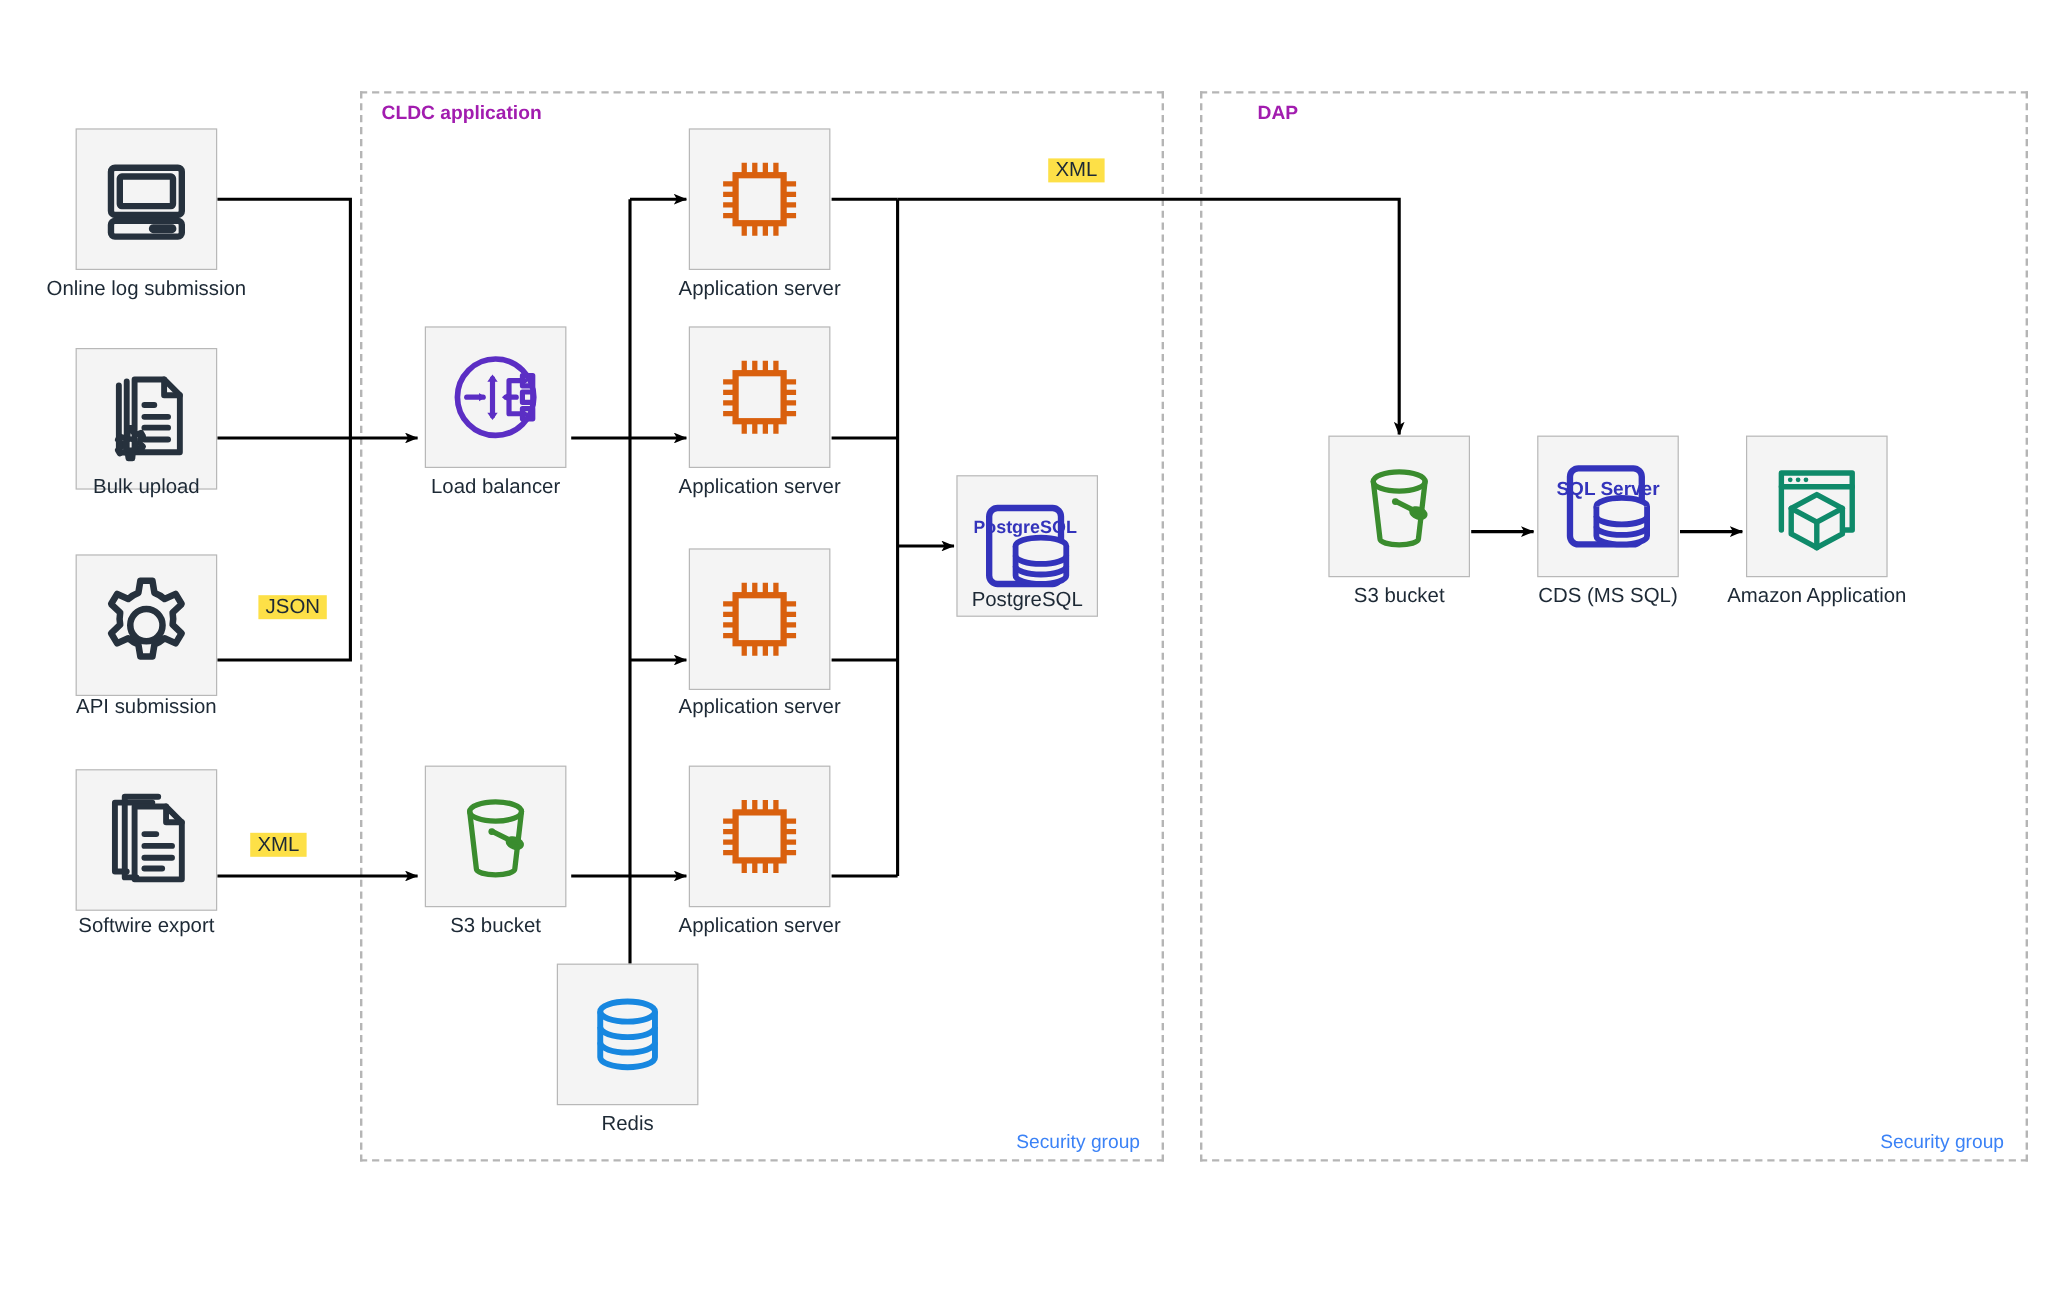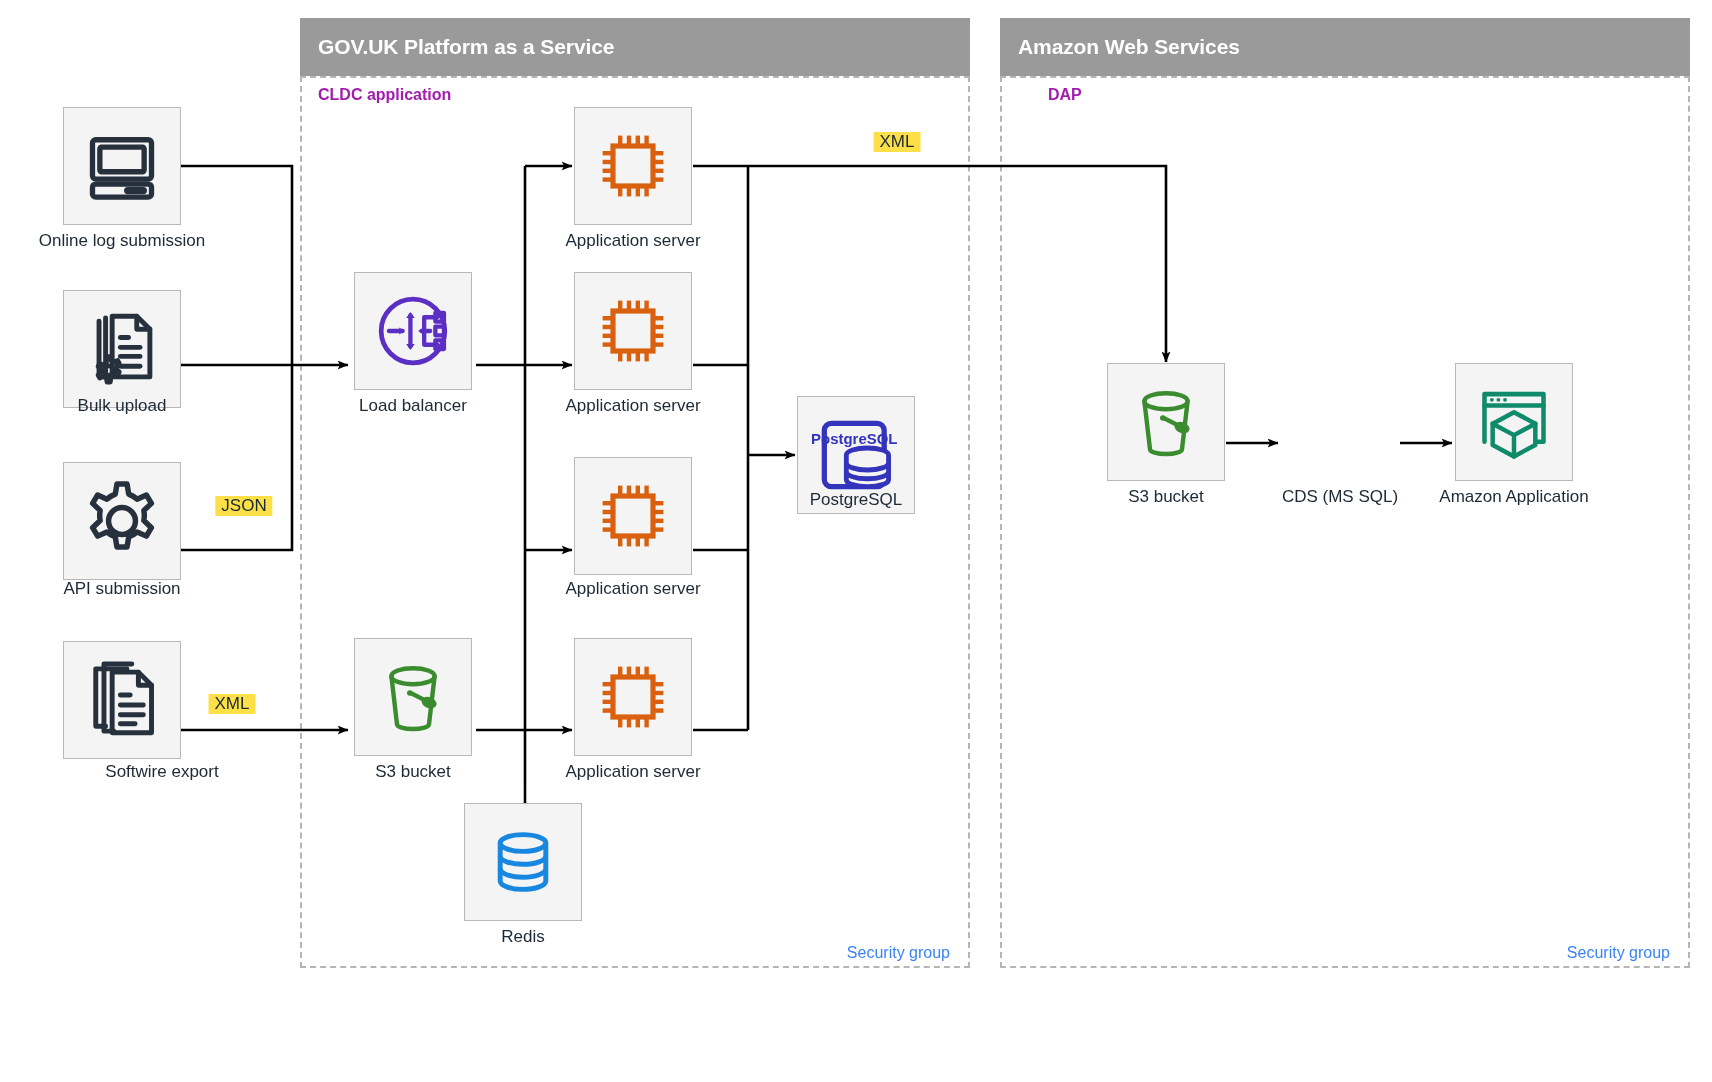--- a/index.html
+++ b/index.html
@@ -83,27 +83,21 @@
     padding:0 6px;
     white-space:nowrap;
     transform:translateX(-50%);
   }
 </style>
 </head>
 <body>
 
 <div id="canvas">
 
-  <div class="zone-header" style="left:300px; top:18px; width:670px; height:58px;">
-    <span>GOV.UK Platform as a Service</span>
-  </div>
-
-  <div class="zone-header" style="left:1000px; top:18px; width:690px; height:58px;">
-    <span>Amazon Web Services</span>
-  </div>
+
 
   <div class="dashed-box" style="left:300px; top:76px; width:670px; height:892px;"></div>
 
   <div class="dashed-box" style="left:1000px; top:76px; width:690px; height:892px;"></div>
 
   <div class="zone-sublabel" style="left:318px; top:86px;">CLDC application</div>
 
   <div class="zone-sublabel" style="left:1048px; top:86px;">DAP</div>
 
   <div class="security-label" style="left:740px; top:944px; width:210px;">Security group</div>
@@ -204,21 +198,21 @@
         <path d="M28 6 L62 6 M28 6 L28 88 L40 88"></path>
         <path d="M38 16 L70 16 L86 32 L86 90 L38 90 Z"></path>
         <path d="M70 16 L70 32 L86 32"></path>
         <line x1="48" y1="44" x2="60" y2="44"></line>
         <line x1="48" y1="56" x2="76" y2="56"></line>
         <line x1="48" y1="68" x2="76" y2="68"></line>
         <line x1="48" y1="79" x2="66" y2="79"></line>
       </svg>
     </span>
   </div>
-  <div class="node-label" style="left:122px; top:762px;margin-left:40px;">Softwire export</div>
+  <div class="node-label" style="left:122px; top:762px;">Softwire export</div>
 
   <div class="node" style="left:354px; top:272px;">
     <span>
       <svg width="86" height="86" viewBox="0 0 100 100" fill="none" stroke="#5b2ec4" stroke-width="5.5" stroke-linejoin="round" stroke-linecap="round">
         <circle cx="50" cy="50" r="37"></circle>
         <g stroke-width="5">
           <line x1="22" y1="50" x2="38" y2="50"></line>
           <path d="M40 50 l-6 -4 v8 Z" fill="#5b2ec4" stroke="none"></path>
           <line x1="47" y1="32" x2="47" y2="68"></line>
           <path d="M47 28 l-5 7 h10 Z" fill="#5b2ec4" stroke="none"></path>
@@ -391,20 +385,34 @@
         <ellipse cx="50" cy="24" rx="27" ry="10"></ellipse>
         <path d="M23 24 L30 84 a20 6 0 0 0 40 0 L77 24"></path>
         <path d="M47 45 L71 57"></path>
         <circle cx="46" cy="45" r="3.5" fill="#3a8c2e" stroke="none"></circle>
         <ellipse cx="70" cy="57" rx="7" ry="4" transform="rotate(20 70 57)"></ellipse>
       </svg>
     </span>
   </div>
   <div class="node-label" style="left:1166px; top:487px;">S3 bucket</div>
 
+  <div class="node" style="left:1281px; top:363px;">
+    <span>
+      <svg width="88" height="88" viewBox="0 0 100 100" fill="none">
+        <path d="M22 14 h52 a8 8 0 0 1 8 8 v56 a8 8 0 0 1 -8 8 h-52 a8 8 0 0 1 -8 -8 v-56 a8 8 0 0 1 8 -8 Z" stroke="#3333bb" stroke-width="6" fill="#f4f4f4"></path>
+        <text x="50" y="39" font-family="'Liberation Sans', sans-serif" font-size="18" font-weight="bold" fill="#3333bb" text-anchor="middle">SQL Server</text>
+        <g fill="#f4f4f4" stroke="#3333bb" stroke-width="5.5">
+          <ellipse cx="63" cy="50" rx="24" ry="8"></ellipse>
+          <path d="M39 50 v28 a24 8 0 0 0 48 0 v-28"></path>
+          <path d="M39 59 a24 8 0 0 0 48 0" fill="none"></path>
+          <path d="M39 69 a24 8 0 0 0 48 0" fill="none"></path>
+        </g>
+      </svg>
+    </span>
+  </div>
   <div class="node-label" style="left:1340px; top:487px;">CDS (MS SQL)</div>
 
   <div class="node" style="left:1455px; top:363px;">
     <span>
       <svg width="82" height="82" viewBox="0 0 100 100" fill="none" stroke="#0f8a6a" stroke-width="5.5" stroke-linejoin="round" stroke-linecap="round">
         <path d="M14 74 L14 16 L86 16 L86 74 L72 74"></path>
         <line x1="14" y1="30" x2="86" y2="30"></line>
         <circle cx="23" cy="23" r="2.4" fill="#0f8a6a" stroke="none"></circle>
         <circle cx="31" cy="23" r="2.4" fill="#0f8a6a" stroke="none"></circle>
         <circle cx="39" cy="23" r="2.4" fill="#0f8a6a" stroke="none"></circle>

